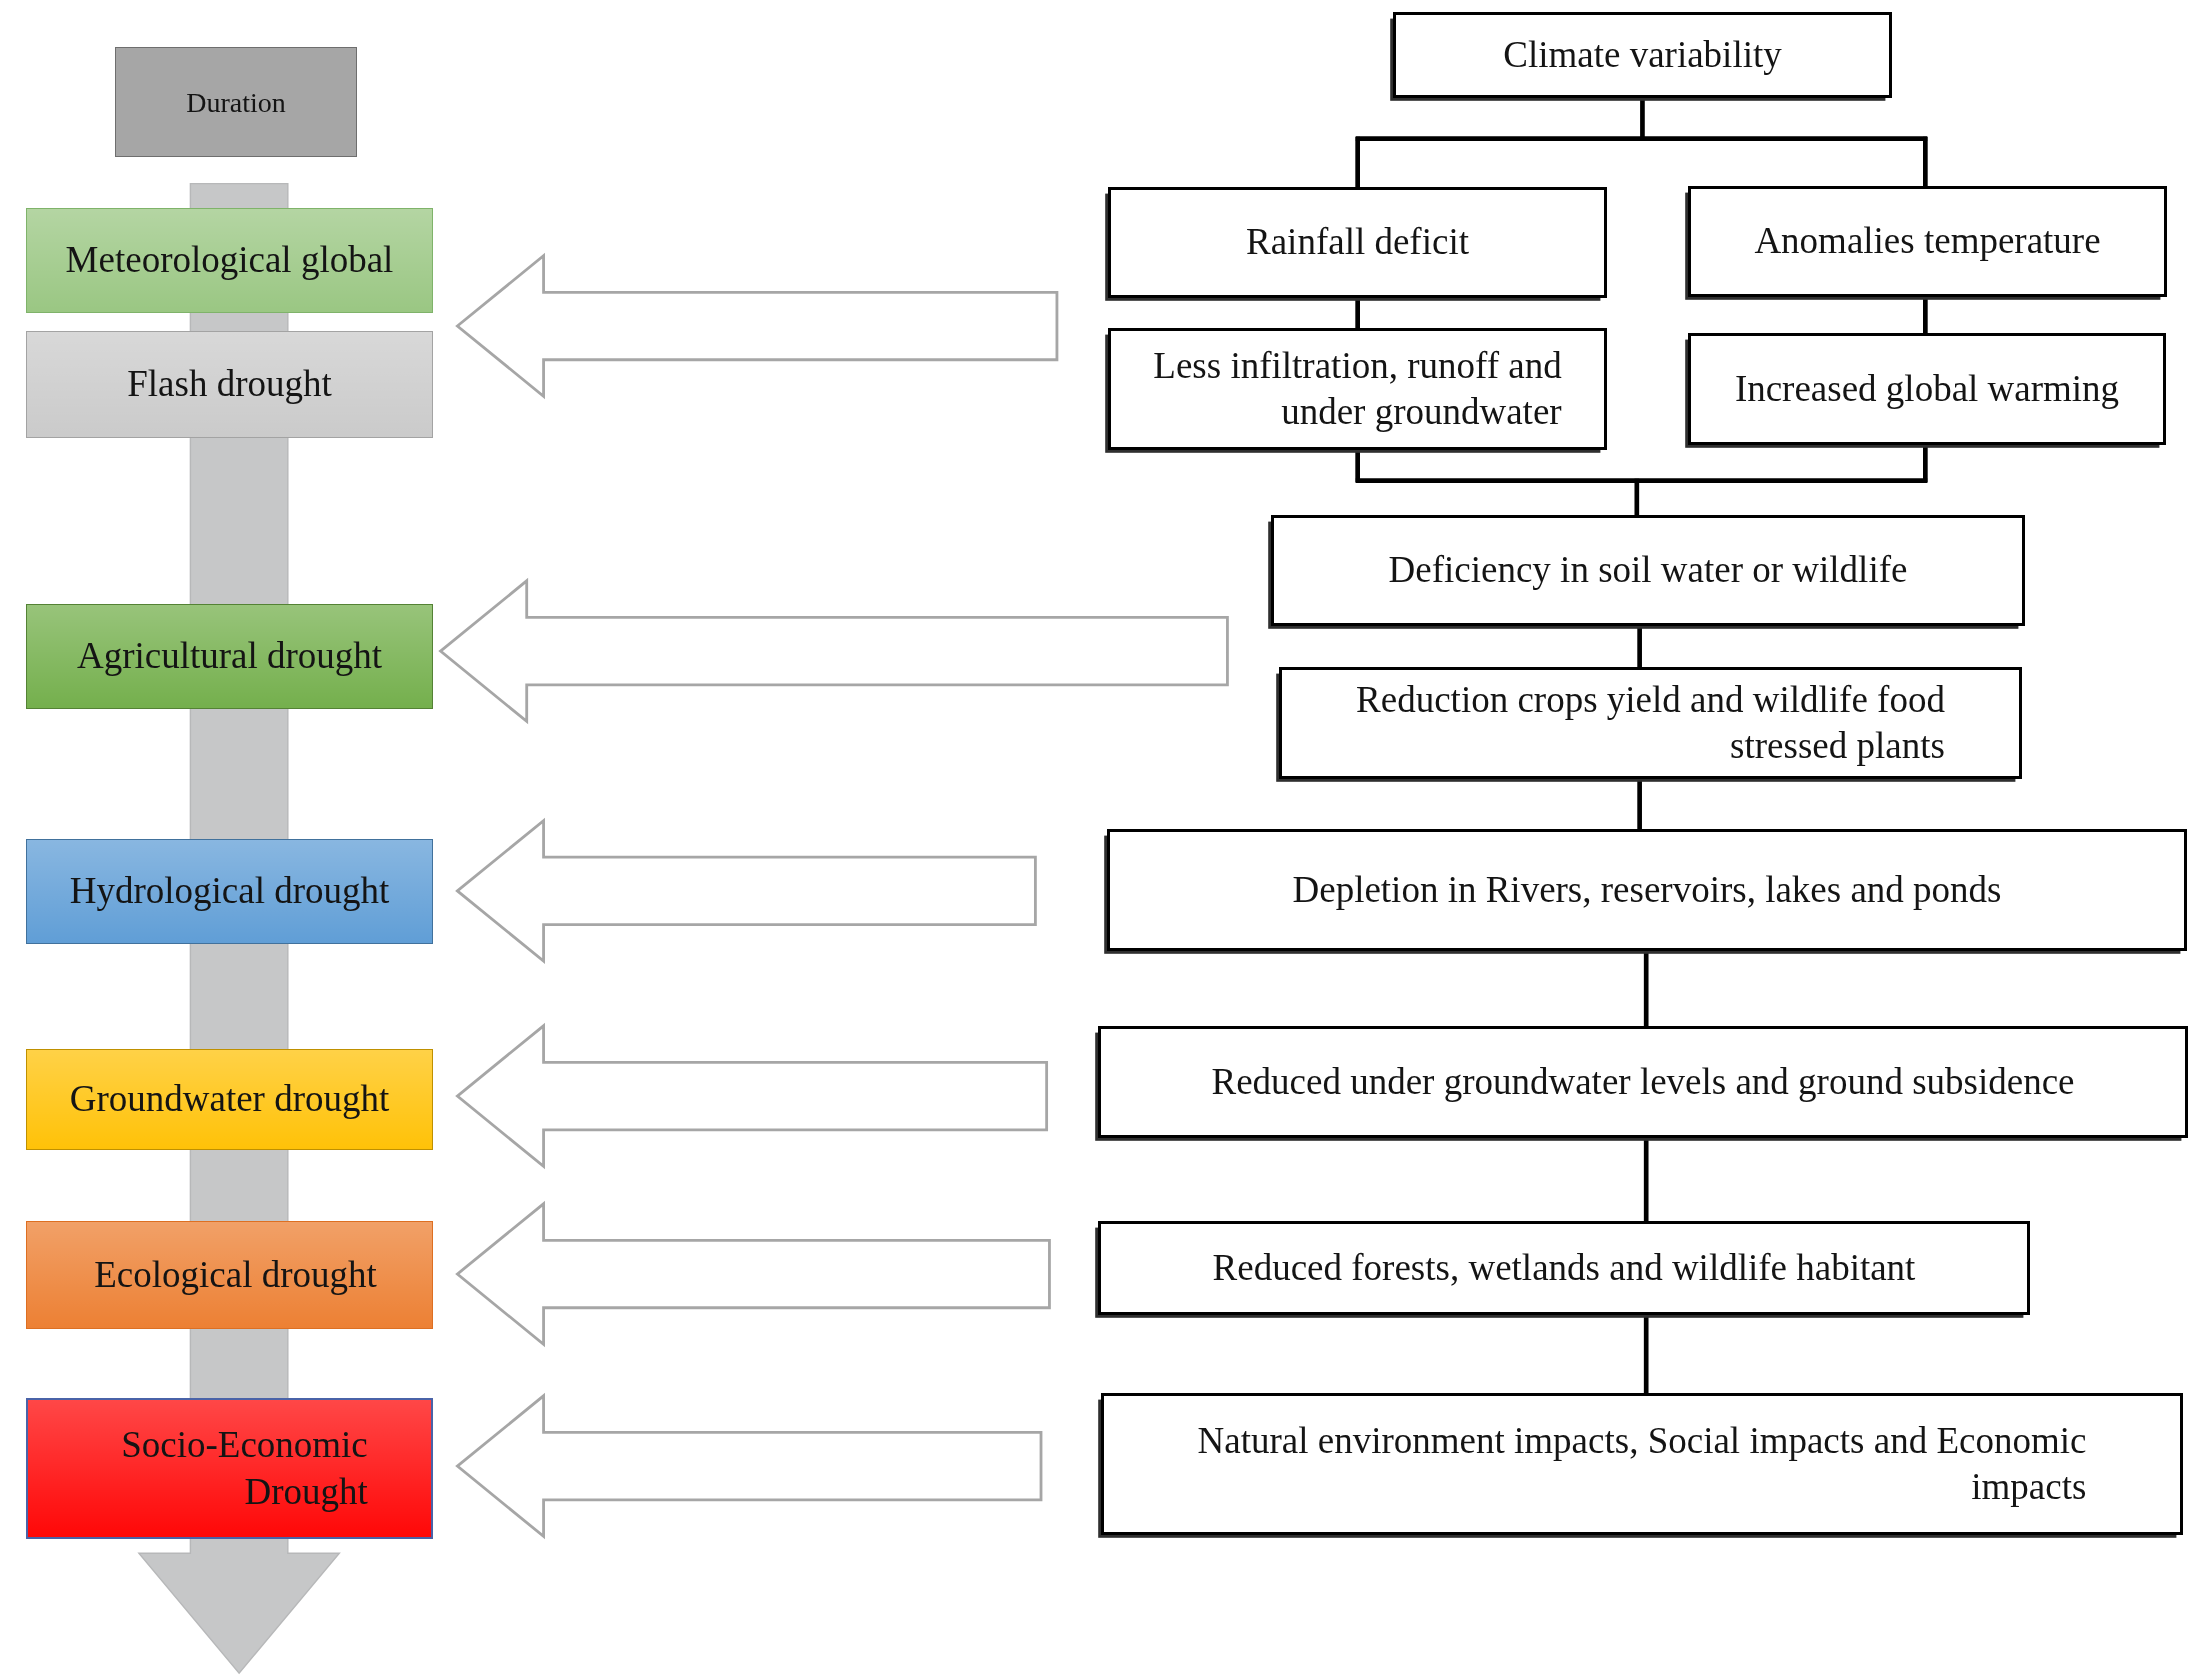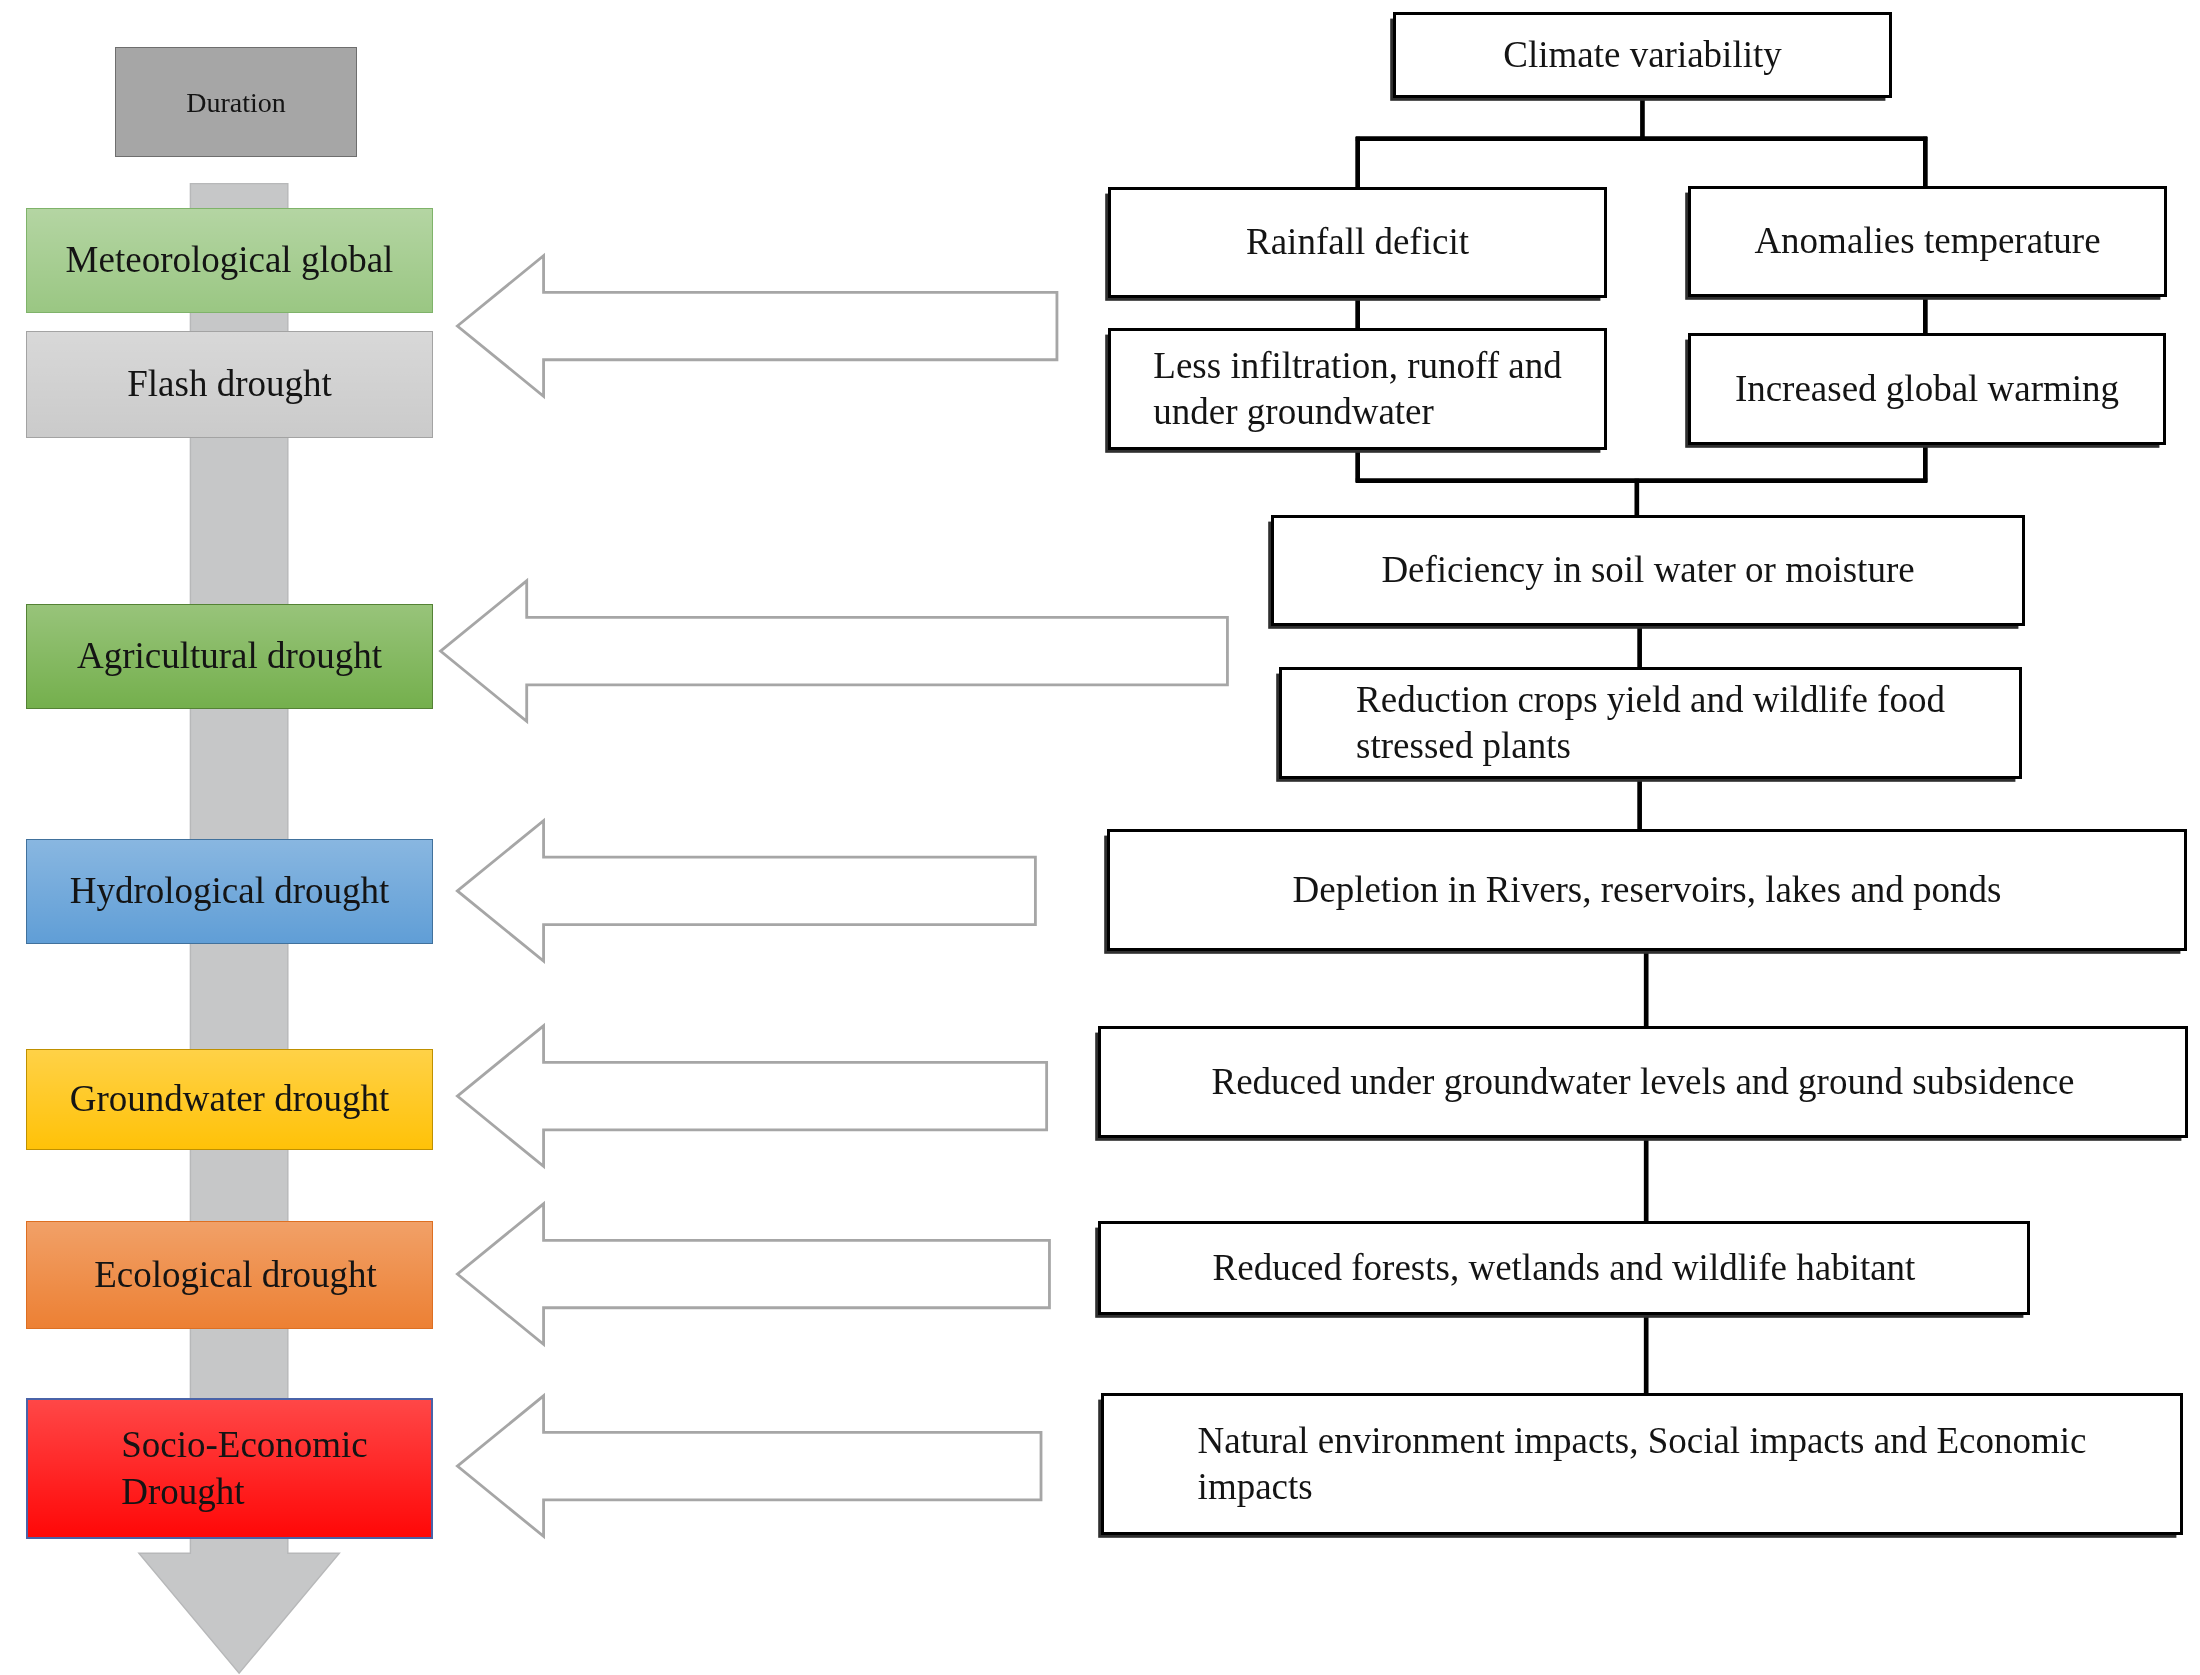--- a/index.html
+++ b/index.html
@@ -16,21 +16,21 @@
   .timeline-arrow{fill:var(--timeline-arrow-fill,#c6c7c8);stroke:#b7b8b9;stroke-width:1.5;}
   .hollow-arrow{fill:#ffffff;stroke:var(--hollow-arrow-outline,#a6a6a6);stroke-width:3;stroke-linejoin:miter;}
   .connector{stroke:var(--flow-box-border,#000);stroke-width:5;}
 
   .box{
     position:absolute;
     box-sizing:border-box;
     display:flex;
     align-items:center;
     justify-content:center;
-    text-align:left;
+    text-align:right;
     z-index:2;
     font-size:37px;
     line-height:1.25;
   }
   .box span{white-space:pre-line;}
 
   
   .lbox{
     left:26px;width:407px;
     background-image:linear-gradient(180deg,rgba(255,255,255,0.28),rgba(255,255,255,0.03));
@@ -138,21 +138,21 @@
     <span>Anomalies temperature</span>
   </div>
   <div class="box rbox bx-less">
     <span>Less infiltration, runoff and
 under groundwater</span>
   </div>
   <div class="box rbox bx-increased">
     <span>Increased global warming</span>
   </div>
   <div class="box rbox bx-deficiency">
-    <span>Deficiency in soil water or moisture</span>
+    <span>Deficiency in soil water or wildlife</span>
   </div>
   <div class="box rbox bx-reduction">
     <span>Reduction crops yield and wildlife food
 stressed plants</span>
   </div>
   <div class="box rbox bx-depletion">
     <span>Depletion in Rivers, reservoirs, lakes and ponds</span>
   </div>
   <div class="box rbox bx-reducedgw">
     <span>Reduced under groundwater levels and ground subsidence</span>

